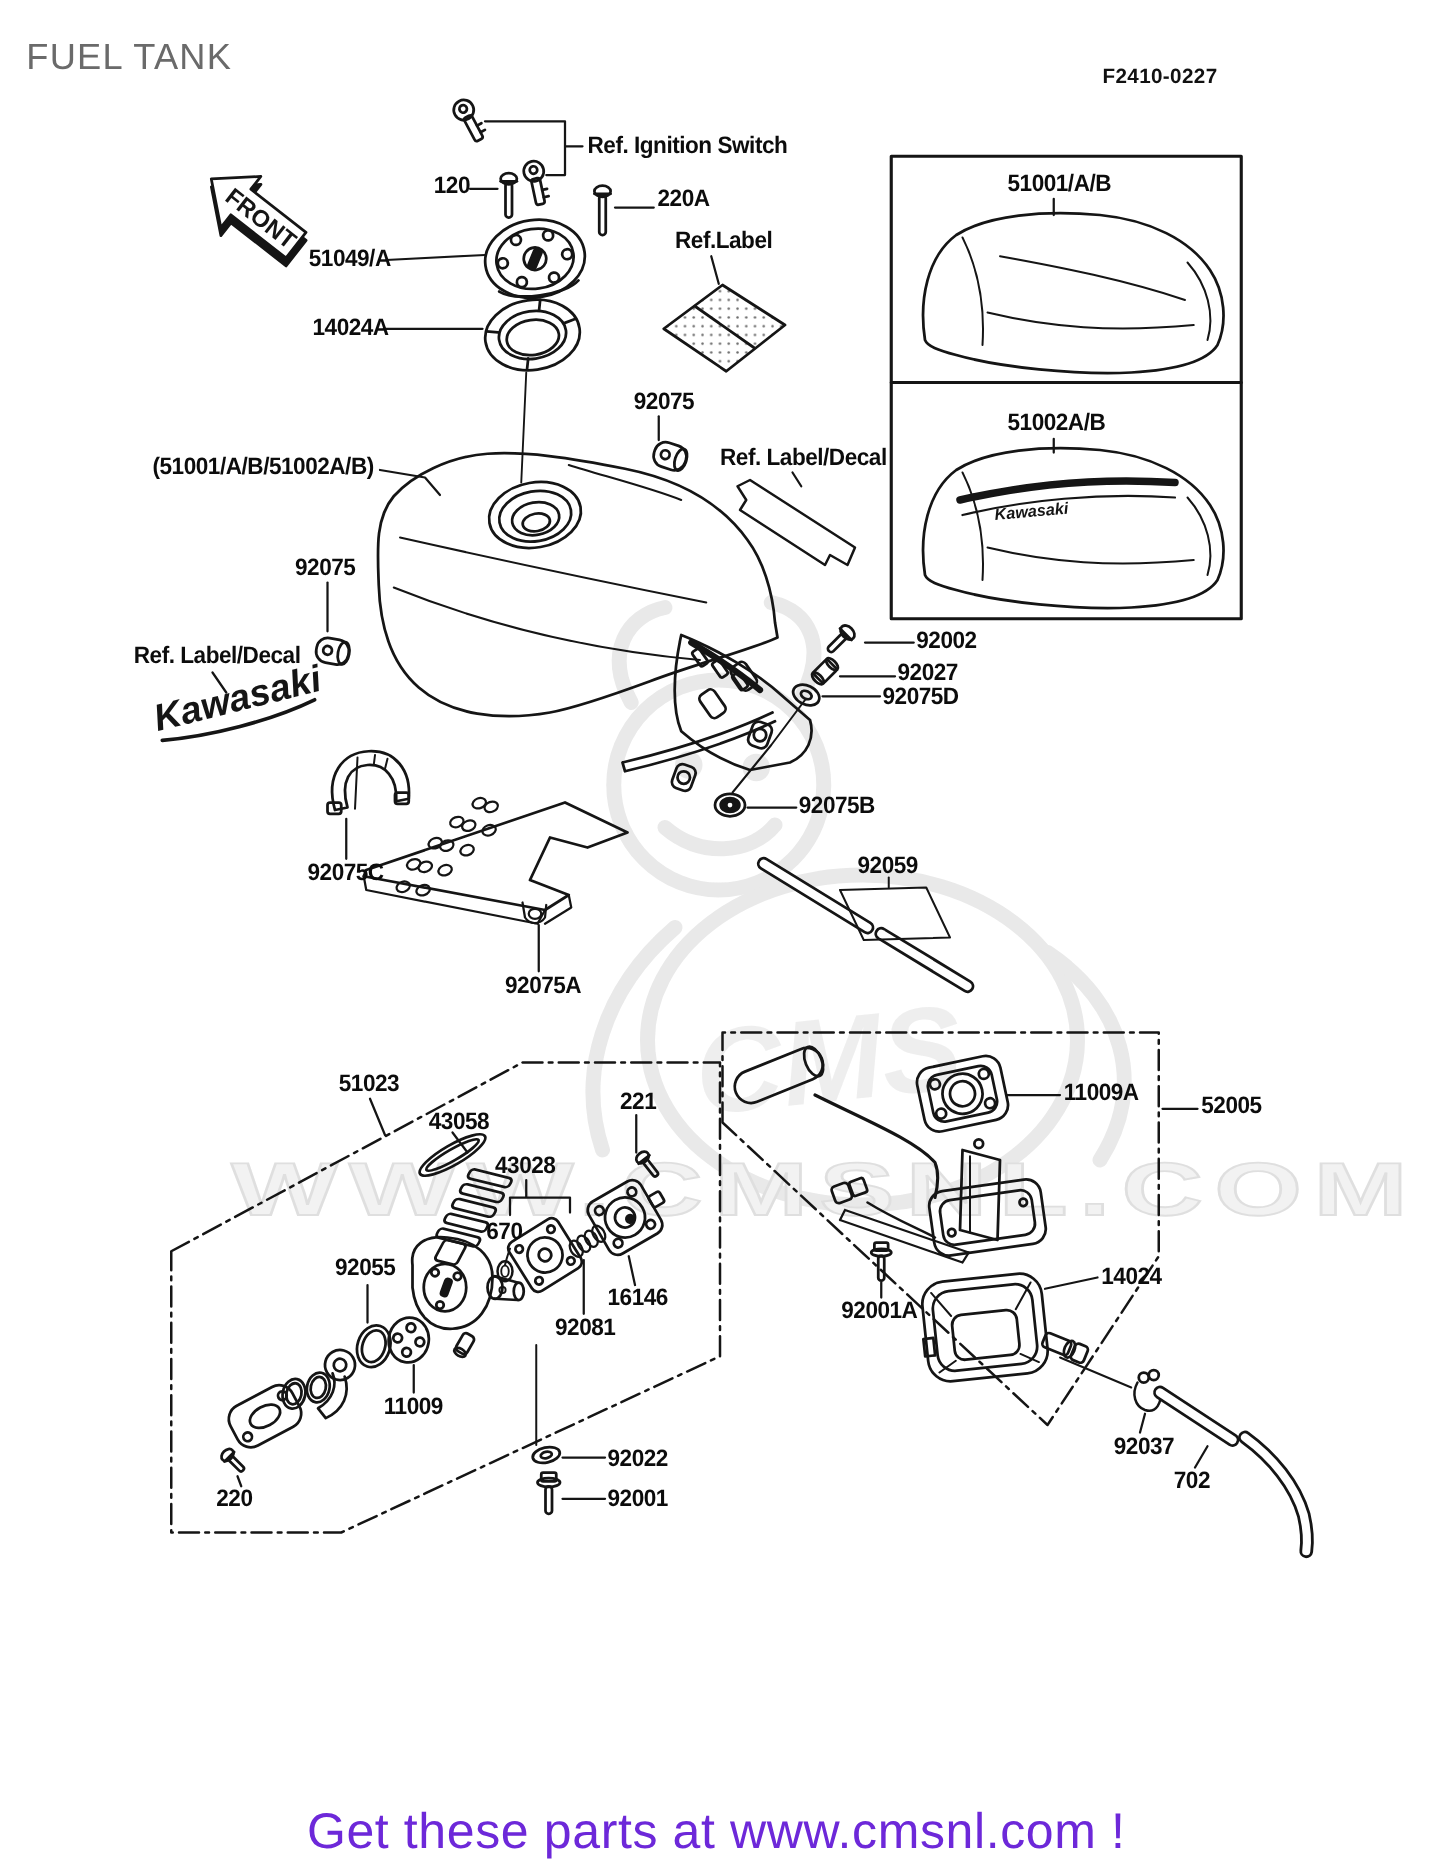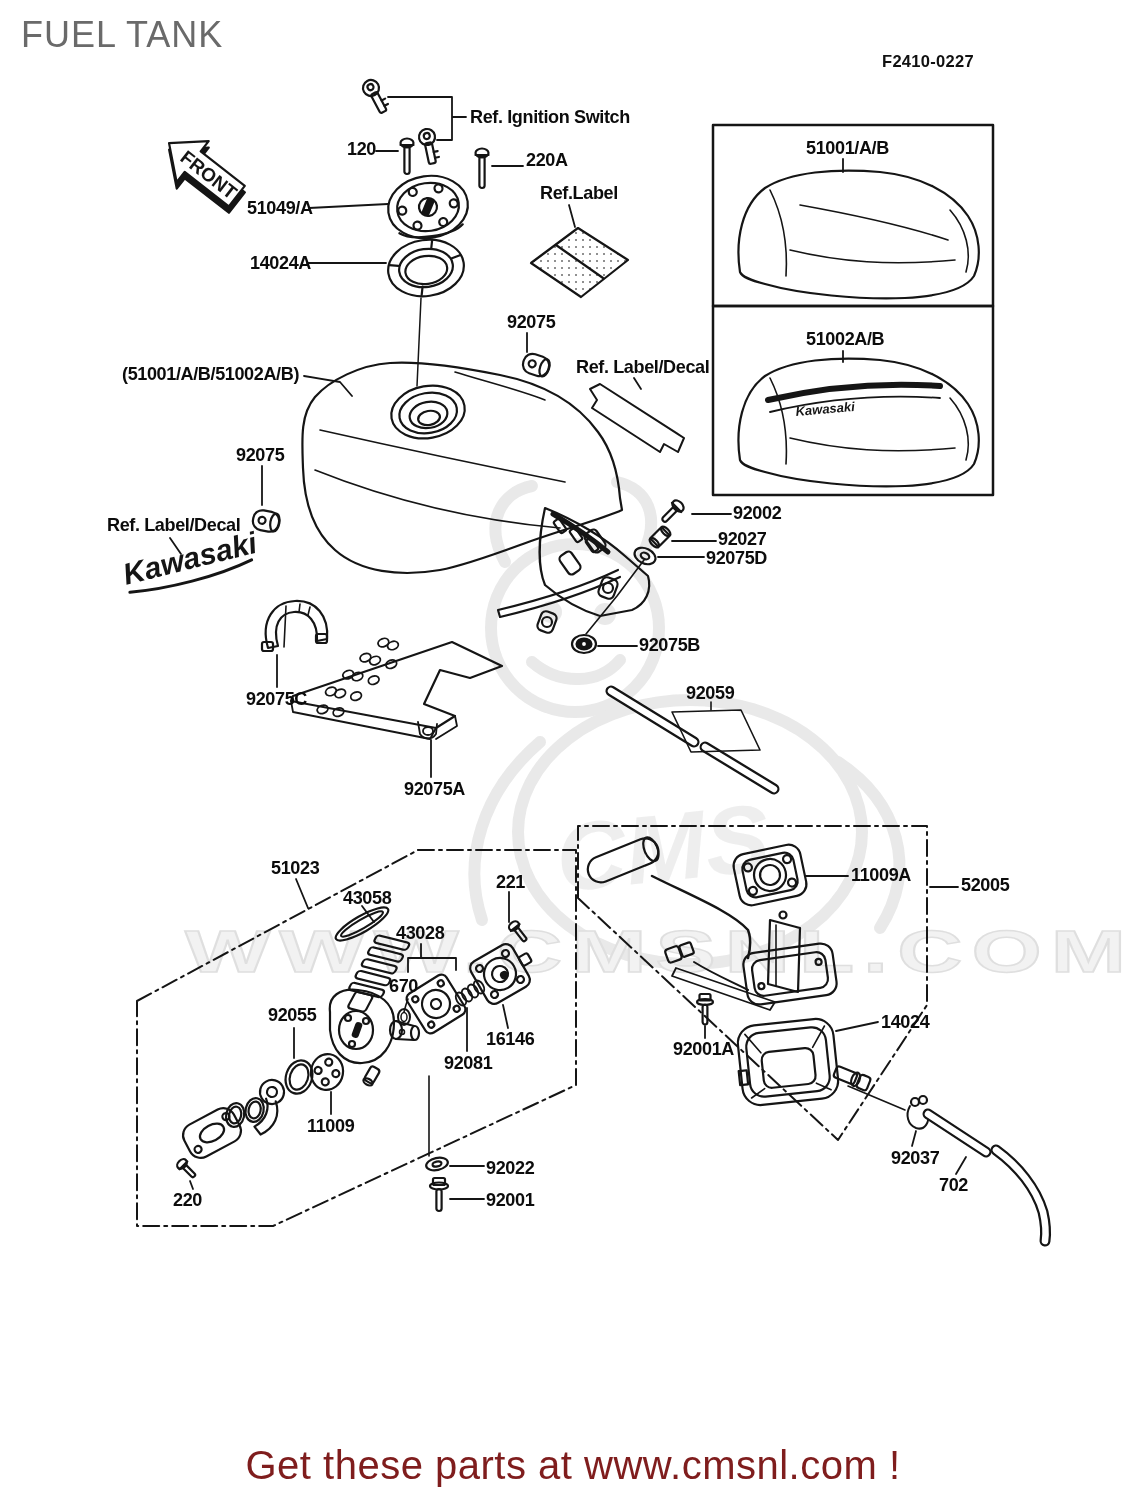--- a/index.html
+++ b/index.html
@@ -2,35 +2,35 @@
 <html><head>
 <meta charset="utf-8">
 <style>
   html,body{margin:0;padding:0;background:#fff;}
   .stage{
     position:relative;width:1146px;height:1500px;background:#ffffff;
     overflow:hidden;font-family:"Liberation Sans",sans-serif;
   }
   svg.art{position:absolute;left:0;top:0;}
   .page-title{
-    position:absolute;left:21px;top:14px;font-size:36px;font-weight:400;
+    position:absolute;left:21px;top:30px;font-size:29px;font-weight:400;
     color:#6a6a6a;letter-spacing:1px;white-space:nowrap;
   }
   .fig-code{
     position:absolute;left:882px;top:52px;font-size:16.5px;font-weight:700;
     color:#111;letter-spacing:.3px;white-space:nowrap;
   }
   .lbl{
     position:absolute;font-size:19px;font-weight:700;color:#0c0c0c;
     white-space:nowrap;letter-spacing:-0.4px;transform:scaleX(.95);
     transform-origin:left top;line-height:1.05;
   }
   .footer-banner{
     position:absolute;left:0;top:1443px;width:1146px;text-align:center;
-    font-size:40px;font-weight:400;color:#7f1d1d;letter-spacing:.5px;
+    font-size:40px;font-weight:400;color:#6d28d9;letter-spacing:.5px;
     cursor:pointer;white-space:nowrap;
   }
 </style>
 </head>
 <body>
 
 <div class="stage">
 
   <svg class="art" width="1146" height="1500" viewBox="0 0 1146 1500">
     <defs>

